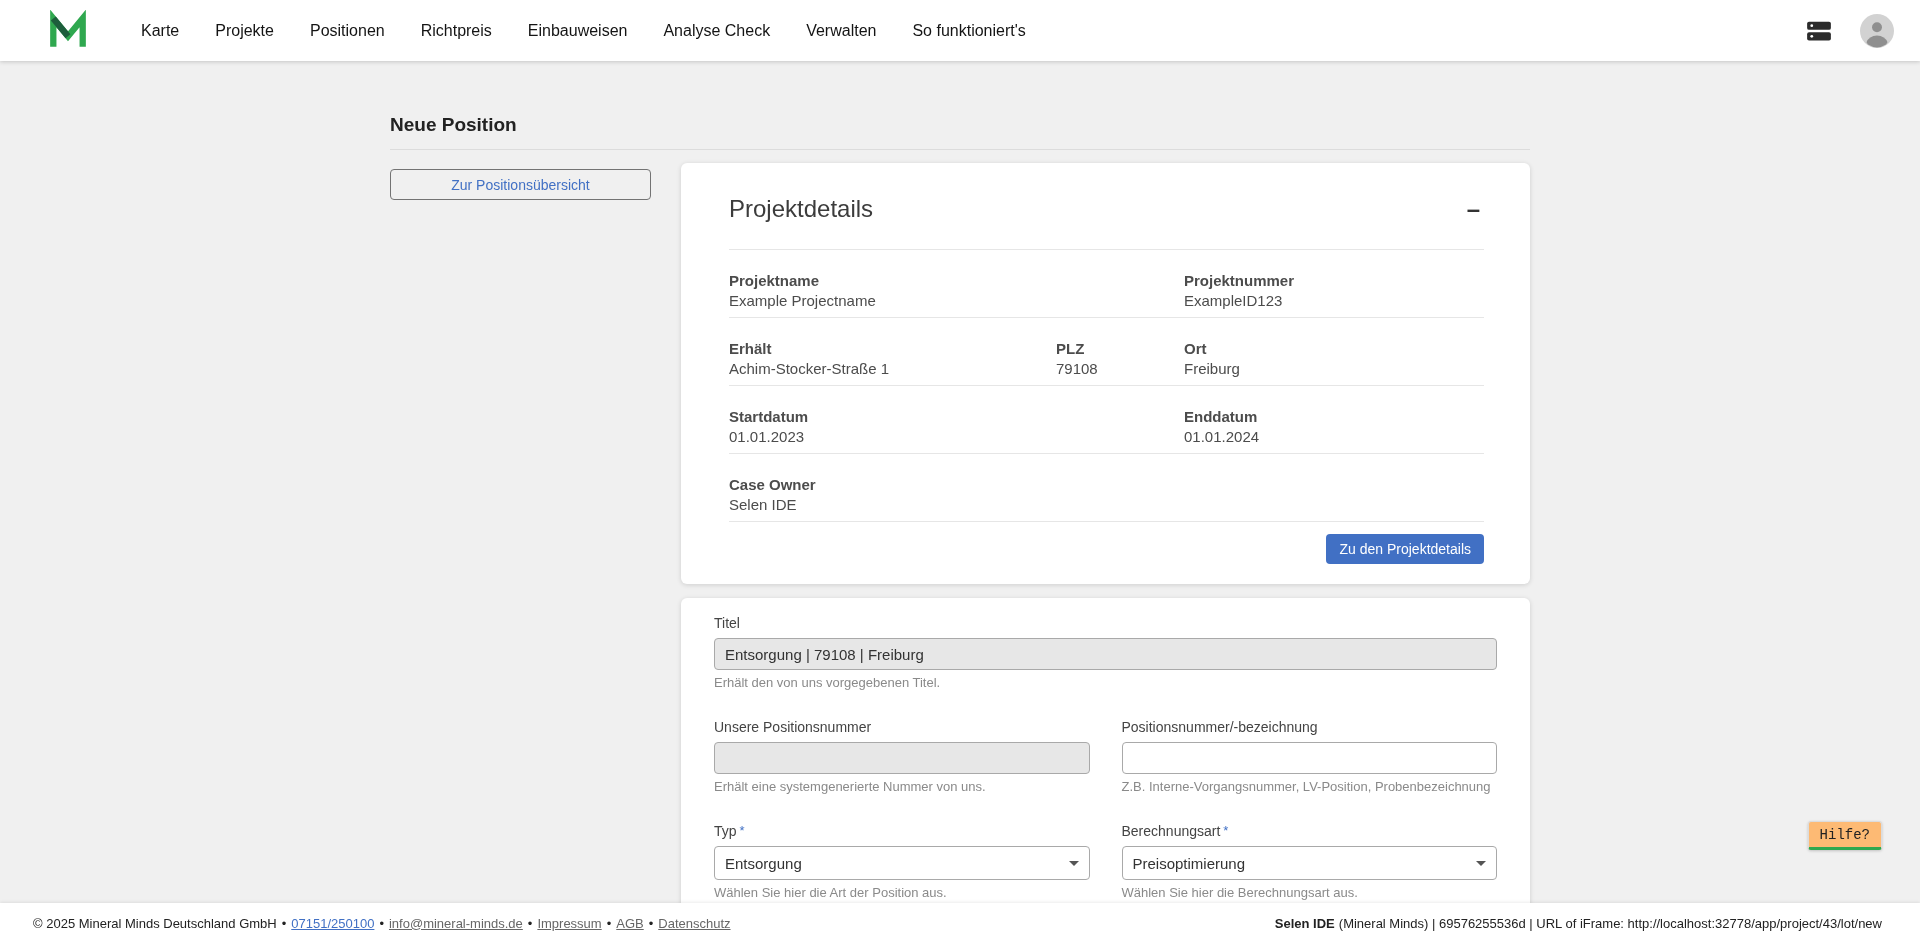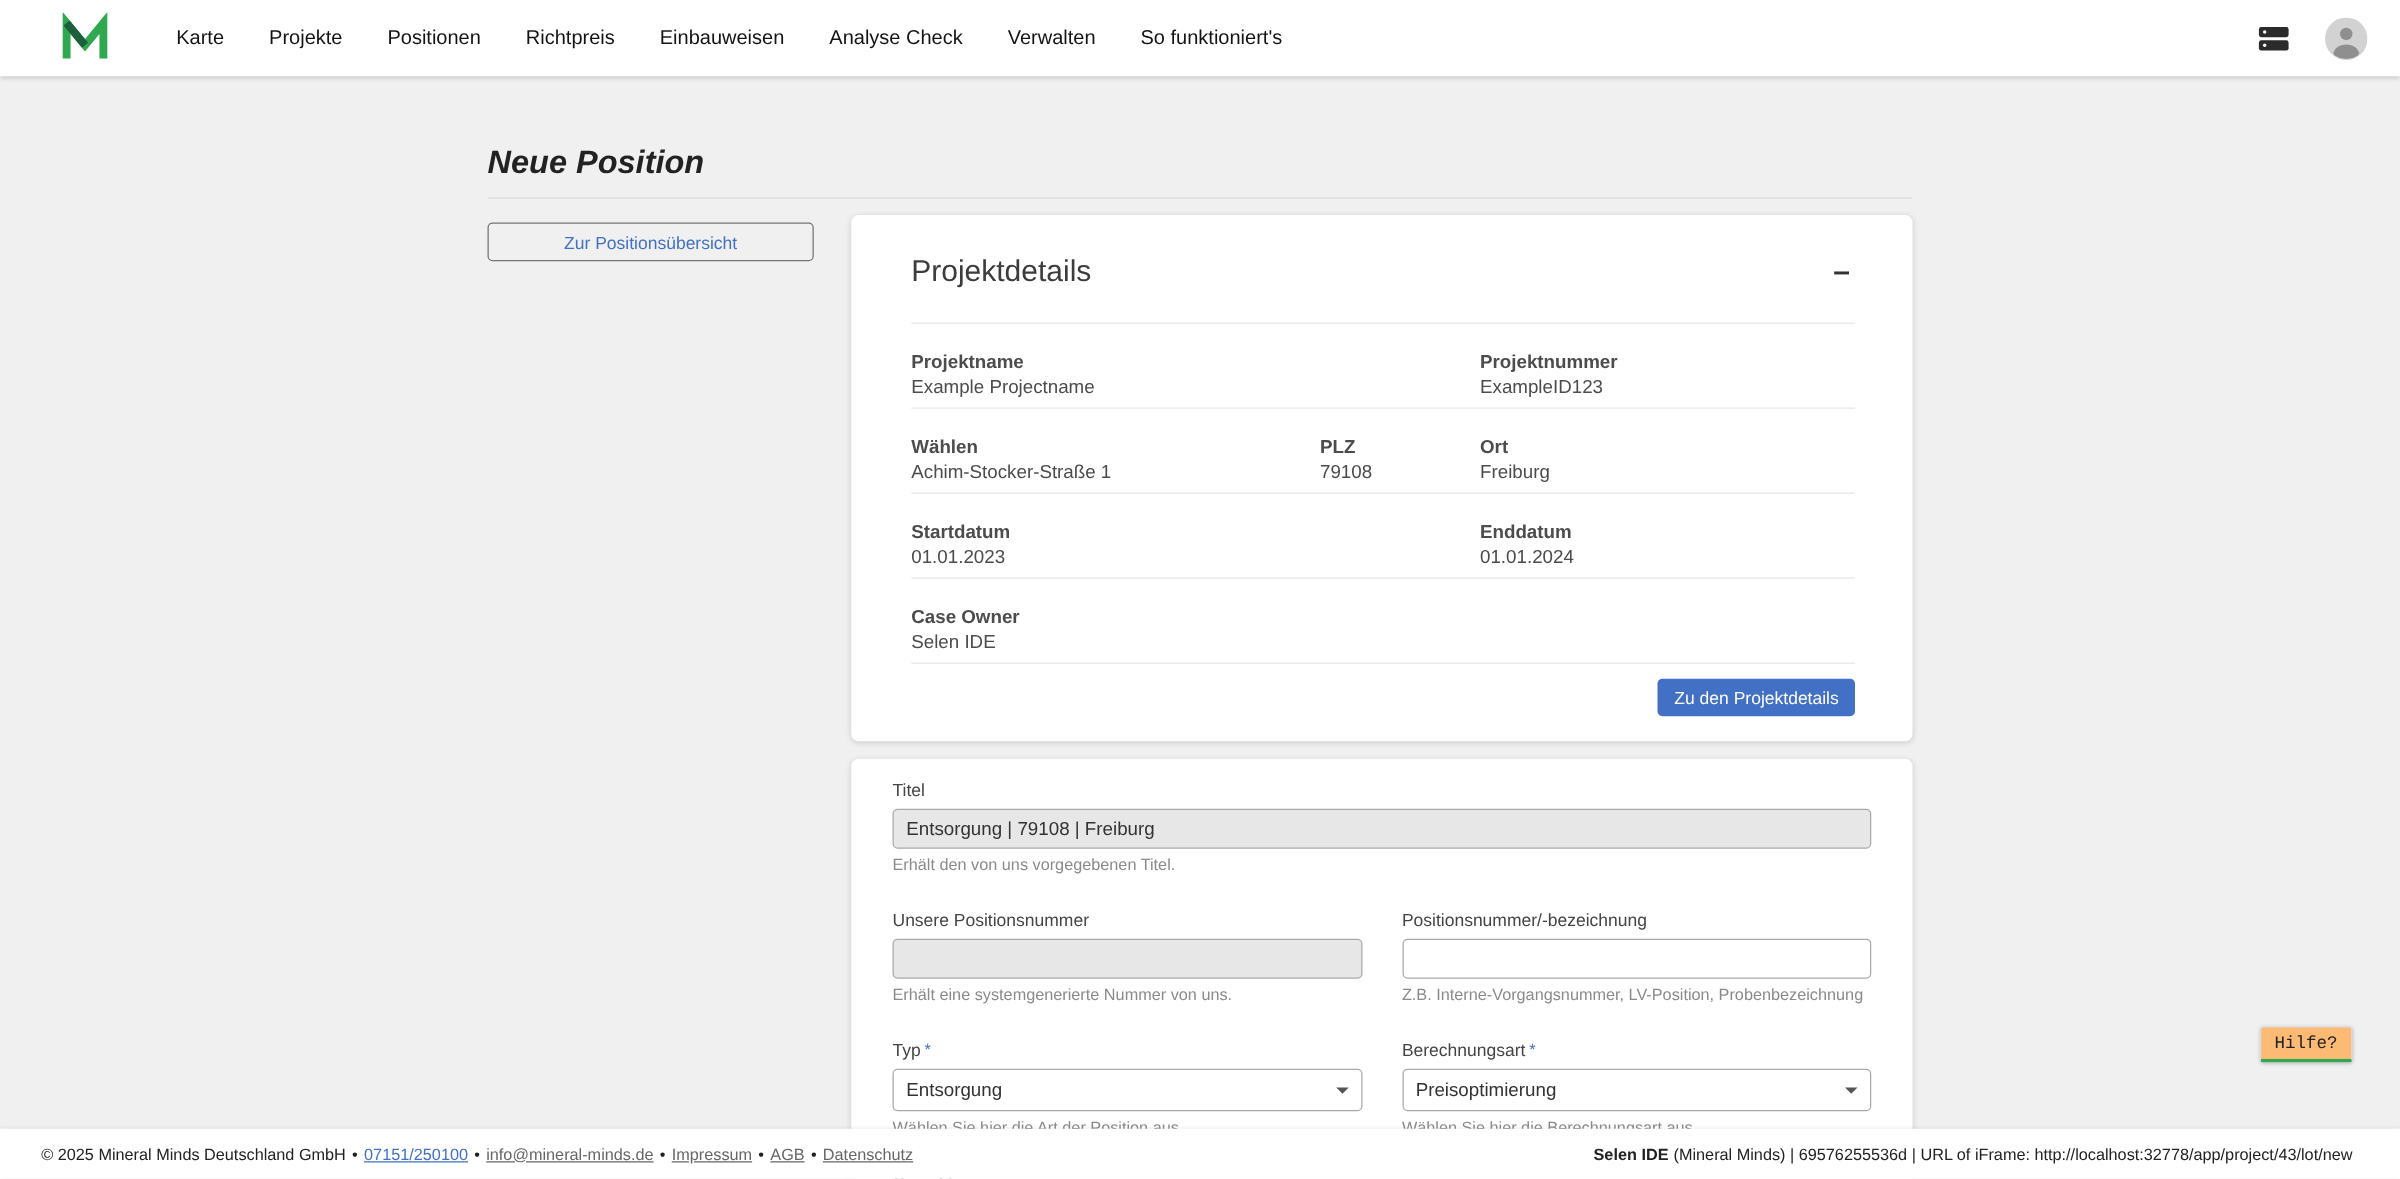--- a/index.html
+++ b/index.html
@@ -20,21 +20,21 @@
   }
   .logo { width:42px; height:42px; margin-right:52px; display:flex; align-items:center; cursor:pointer; }
   .nav-items { display:flex; gap:36px; align-items:flex-end; }
   .nav-item { font-size:16px; font-weight:500; color:#141414; cursor:pointer; white-space:nowrap; }
   .nav-right { margin-left:auto; display:flex; align-items:center; gap:26px; }
   .icon-btn { background:none; border:none; padding:0; cursor:pointer; display:flex; align-items:center; }
 
   
   .content { padding-top:61px; }
   .container { width:1140px; margin:0 auto; }
-  .page-title { margin:53px 0 0; font-size:26px; font-weight:700; color:#222;font-style:italic; }
+  .page-title { margin:53px 0 0; font-size:19px; font-weight:700; color:#222; }
   .title-divider { border:none; border-top:1px solid #dcdcdc; margin:13px 0 0; }
   .layout-row { display:flex; gap:30px; margin-top:13px; align-items:flex-start; }
   .left-col { width:261px; flex:none; }
   .overview-btn {
     margin-top:6px; width:100%; height:31px;
     border:1px solid #737373; color:#4170c4; background:transparent;
     border-radius:4px; font-size:14px; cursor:pointer; font-family:inherit;
   }
   .right-col { flex:1; min-width:0; display:flex; flex-direction:column; gap:14px; }
   .card { background:#fff; border-radius:6px; box-shadow:0 1px 5px rgba(0,0,0,.14); }
@@ -158,21 +158,21 @@
                 <div class="field-label">Projektname</div>
                 <div class="field-value">Example Projectname</div>
               </div>
               <div>
                 <div class="field-label">Projektnummer</div>
                 <div class="field-value">ExampleID123</div>
               </div>
             </div>
             <div class="details-row">
               <div>
-                <div class="field-label">Wählen</div>
+                <div class="field-label">Erhält</div>
                 <div class="field-value">Achim-Stocker-Straße 1</div>
               </div>
               <div>
                 <div class="field-label">PLZ</div>
                 <div class="field-value">79108</div>
               </div>
               <div>
                 <div class="field-label">Ort</div>
                 <div class="field-value">Freiburg</div>
               </div>

